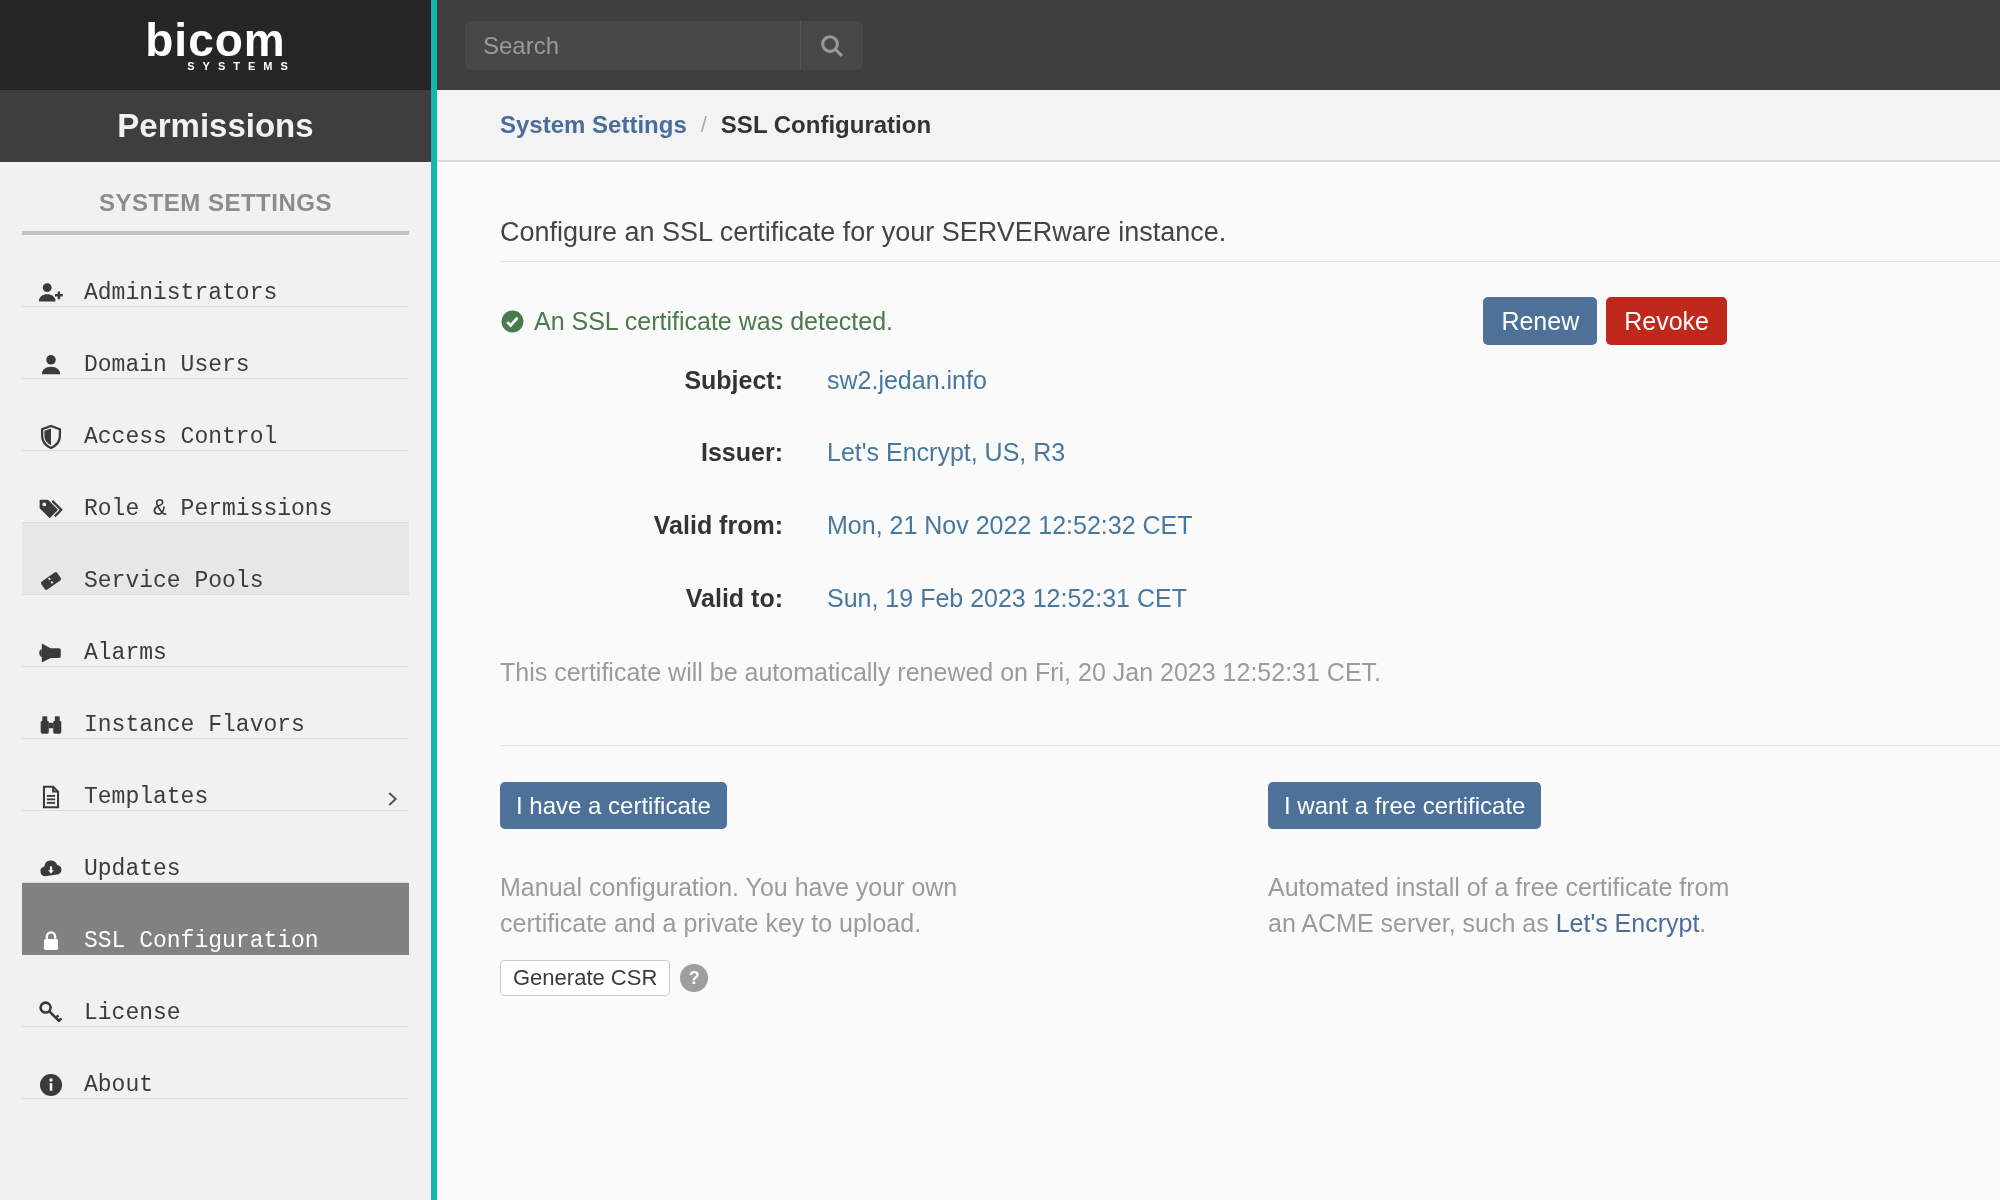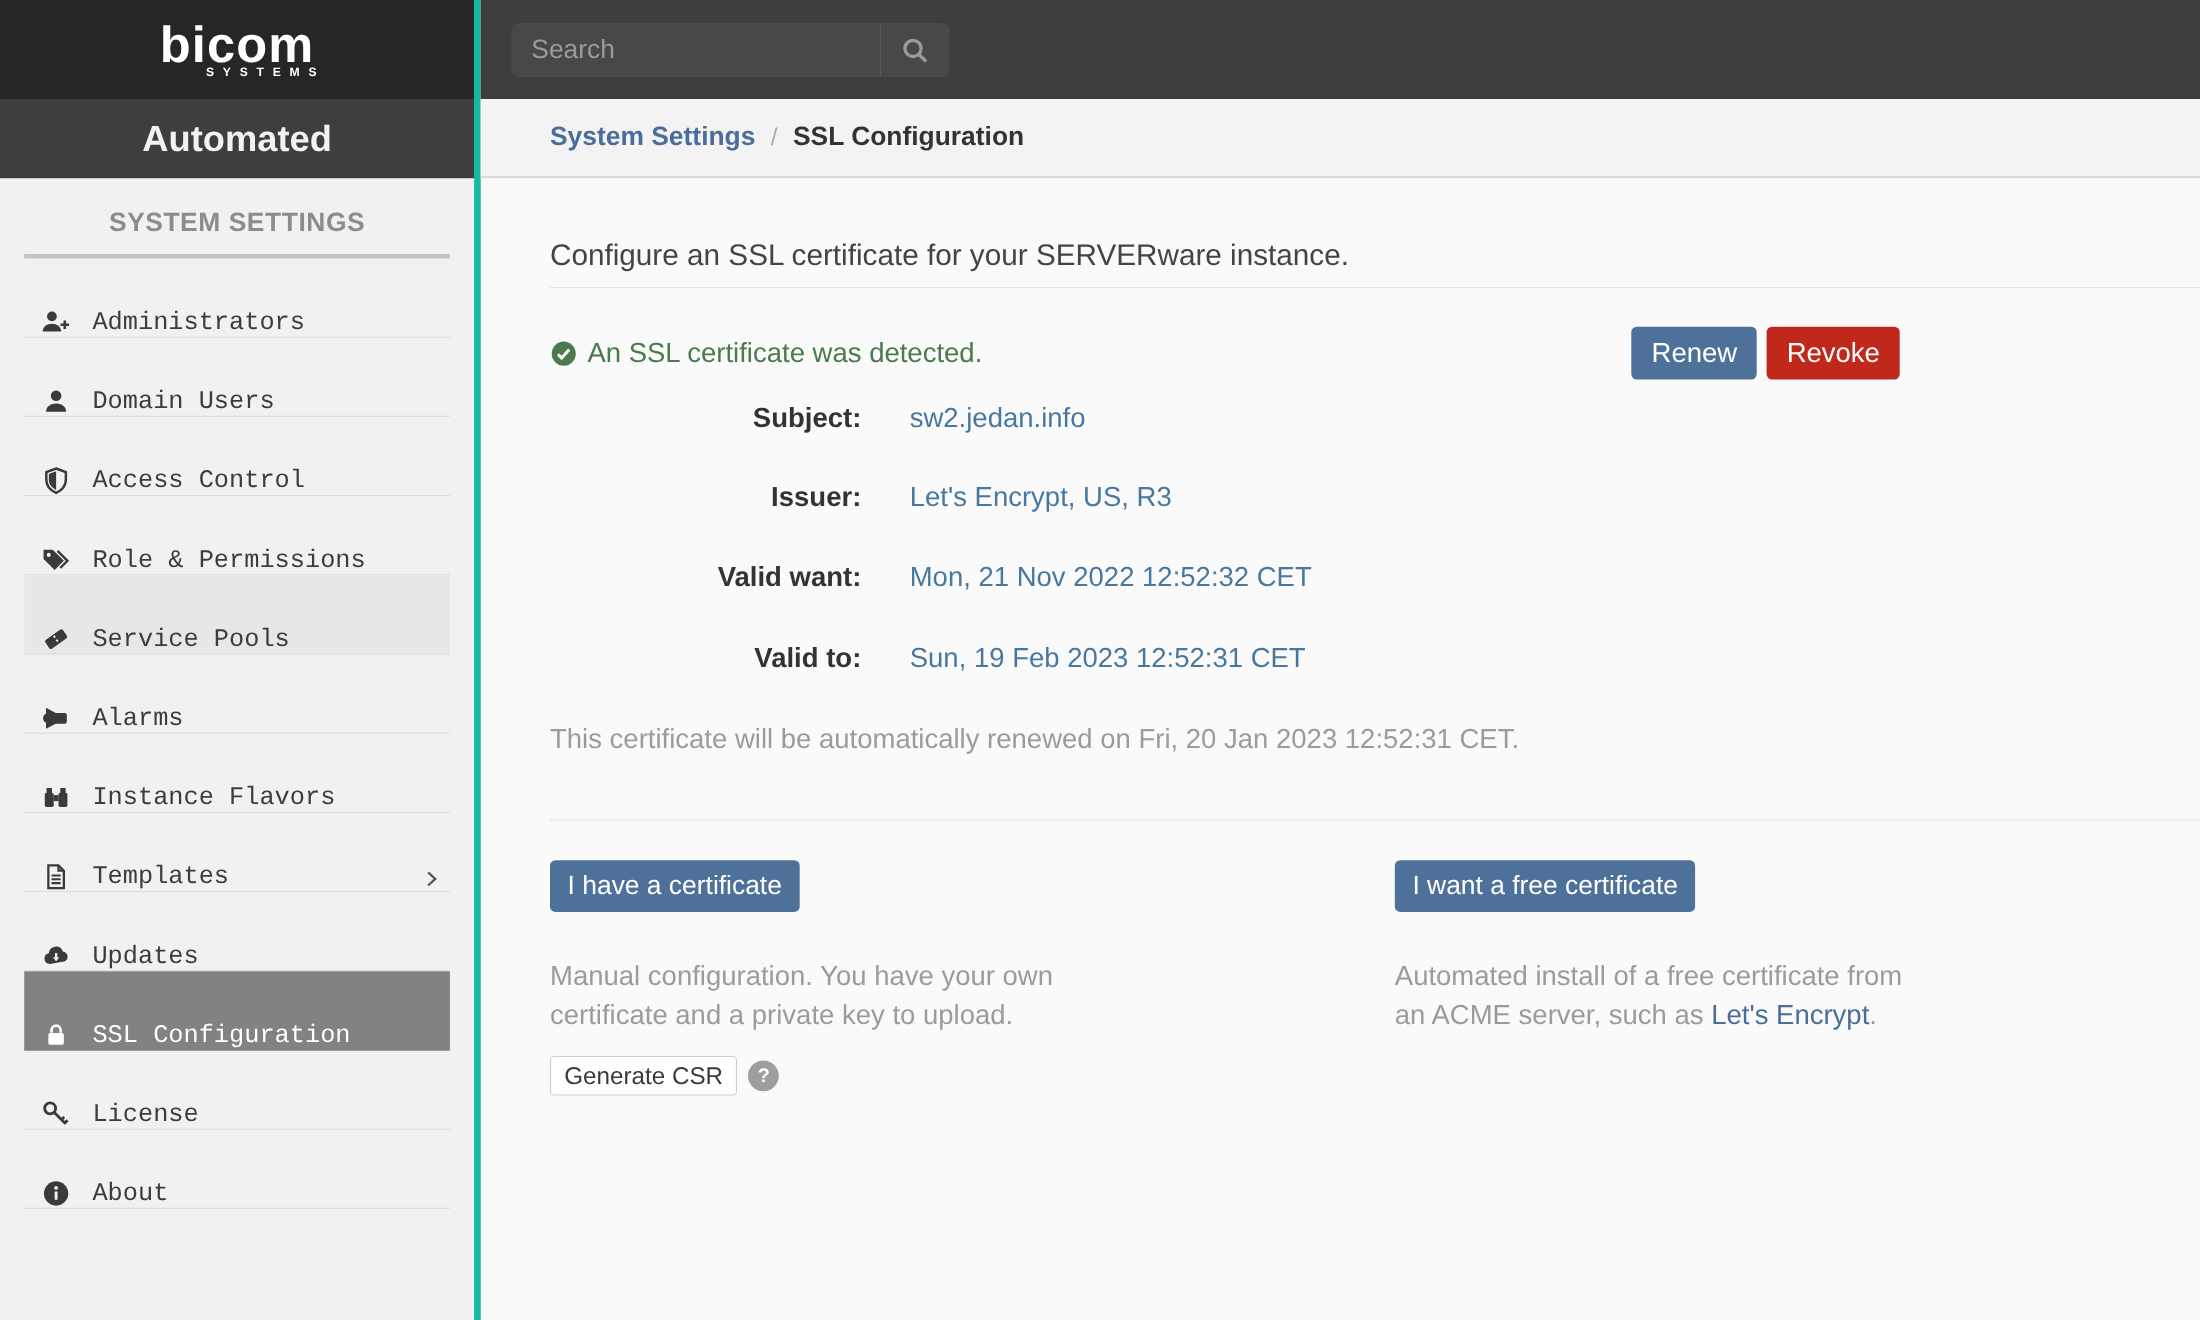--- a/index.html
+++ b/index.html
@@ -89,21 +89,21 @@
           justify-content:center; cursor:pointer; }
 </style>
 </head>
 <body>
 
 <div class="sidebar">
   <div class="logo-block">
     <div class="logo-main">bicom</div>
     <div class="logo-sub">SYSTEMS</div>
   </div>
-  <div class="product-band">Automated</div>
+  <div class="product-band">Permissions</div>
   <div class="section-title">SYSTEM SETTINGS</div>
   <div class="thick-divider"></div>
   <nav class="nav" id="nav">
       <div class="item">
         <span class="icon">
           <svg viewBox="0 0 24 24" width="26" height="26">
             <circle cx="8.5" cy="7" r="4.1" fill="currentColor"></circle>
             <path d="M.8 19.8c0-4.2 3.5-6.6 7.7-6.6s7.7 2.4 7.7 6.6z" fill="currentColor"></path>
             <path d="M18.2 10.5h2.2v2.5h2.5v2.2h-2.5v2.5h-2.2v-2.5h-2.5V13h2.5z" fill="currentColor"></path>
           </svg>
@@ -269,21 +269,21 @@
   <div id="details">
       <div class="detail-row" style="top: 201px;">
         <span class="detail-label">Subject:</span>
         <a class="detail-value">sw2.jedan.info</a>
       </div>
       <div class="detail-row" style="top: 273.7px;">
         <span class="detail-label">Issuer:</span>
         <a class="detail-value">Let's Encrypt, US, R3</a>
       </div>
       <div class="detail-row" style="top: 346.4px;">
-        <span class="detail-label">Valid want:</span>
+        <span class="detail-label">Valid from:</span>
         <a class="detail-value">Mon, 21 Nov 2022 12:52:32 CET</a>
       </div>
       <div class="detail-row" style="top: 419.1px;">
         <span class="detail-label">Valid to:</span>
         <a class="detail-value">Sun, 19 Feb 2023 12:52:31 CET</a>
       </div>
     </div>
 
   <div class="note">This certificate will be automatically renewed on Fri, 20 Jan 2023 12:52:31 CET.</div>
   <div class="rule rule2"></div>

